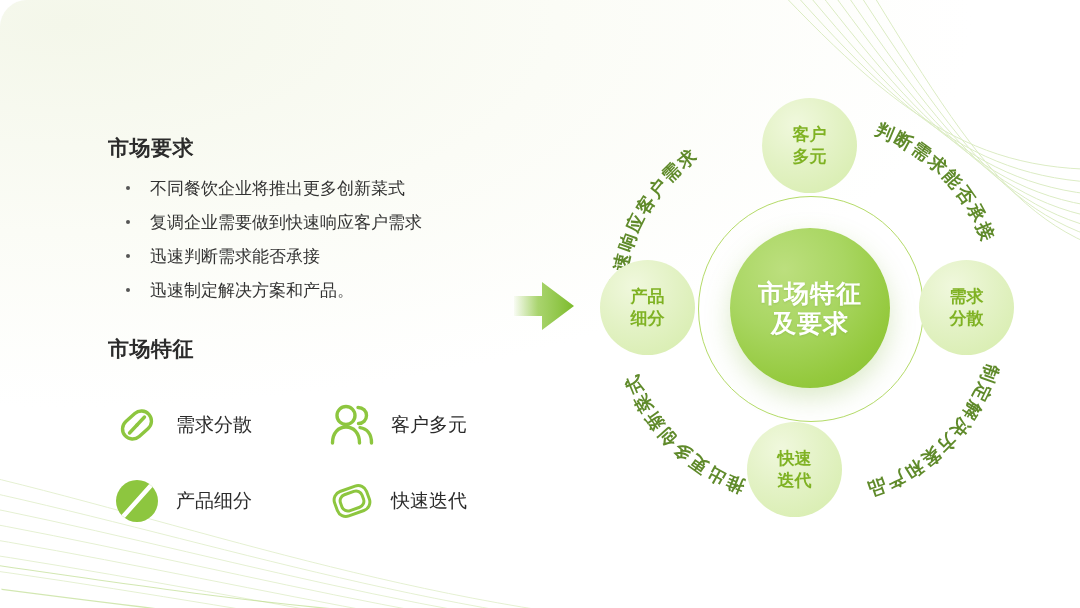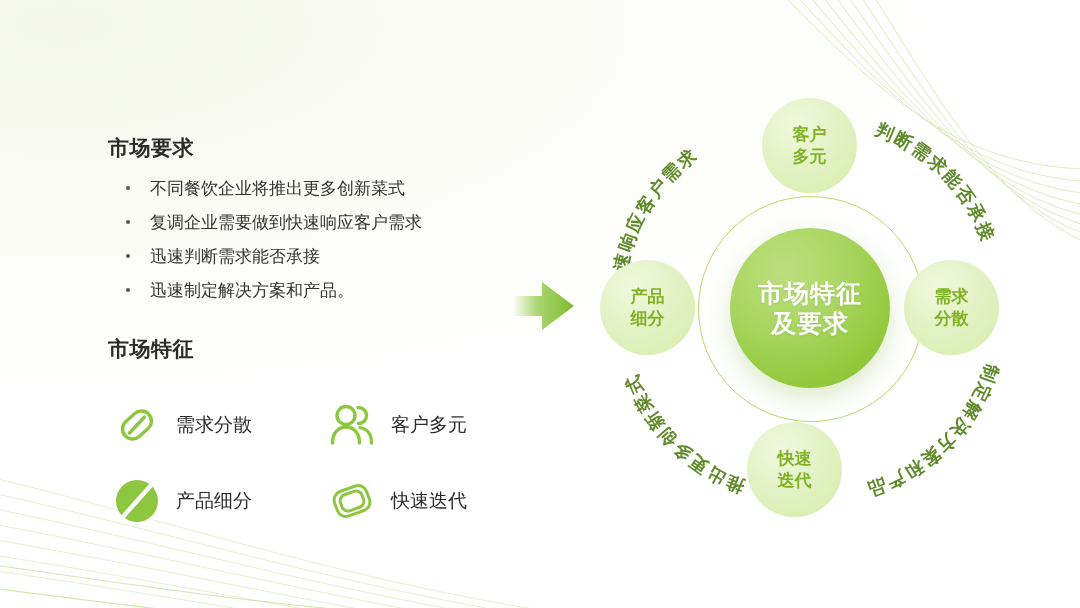--- a/index.html
+++ b/index.html
@@ -6,20 +6,21 @@
   body{
     width:1080px;height:608px;overflow:hidden;
     font-family:"Liberation Sans","DejaVu Sans",sans-serif;
     background:#ffffff;
   }
   #slide{
     position:relative;width:1080px;height:608px;overflow:hidden;
     background:
       radial-gradient(120% 90% at 6% 4%, #f4f7ea 0%, #fbfcf6 38%, #ffffff 70%),
       linear-gradient(135deg,#f6f9ec 0%,#ffffff 55%,#ffffff 100%);
+    border-radius: 27px;
   }
   .bg-waves{position:absolute;inset:0;pointer-events:none;}
 
   
   .left{position:absolute;left:108px;top:134px;width:430px;}
   .sec-title{
     font-size:21px;font-weight:bold;color:#2b2b2b;letter-spacing:.5px;
     margin:0 0 16px 0;
   }
   .bullets{list-style:none;margin:12px;padding:0;}
@@ -59,21 +60,21 @@
   }
   .sat{
     position:absolute;width:95px;height:95px;border-radius:50%;
     background:radial-gradient(circle at 36% 28%, #f0f8dd 0%, #e3f2c5 45%, #d5ecaa 100%);
     display:flex;align-items:center;justify-content:center;
   }
   .sat-label{
     color:#7fb223;font-size:17px;font-weight:bold;line-height:1.28;text-align:right;
   }
   .sat.top{left:202px;top:40px;}
-  .sat.right{left:344px;top:202px;}
+  .sat.right{left:359px;top:202px;}
   .sat.bottom{left:187px;top:364px;}
   .sat.left{left:40px;top:202px;}
 
   .arc-text{position:absolute;left:0;top:0;width:500px;height:500px;pointer-events:none;}
   .arc-text text{
     font-family:"Liberation Sans","DejaVu Sans",sans-serif;
     font-size:18px;font-weight:bold;fill:#5f8a2a;letter-spacing:2px;
   }
 </style>
 </head>

